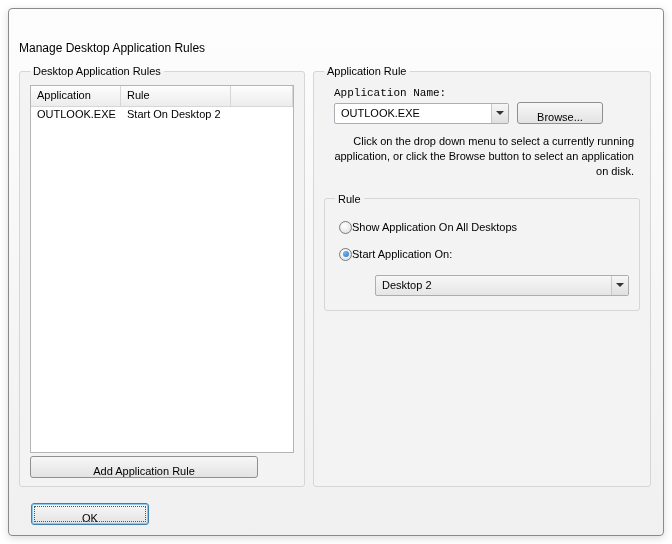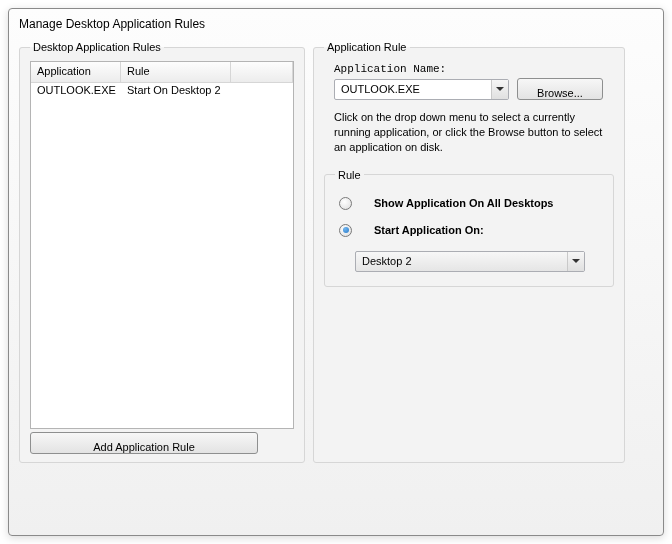--- a/index.html
+++ b/index.html
@@ -20,20 +20,21 @@
     border-radius: 4px;
     background: linear-gradient(#fdfdfd, #f0f0f0);
     box-shadow: 0 2px 8px rgba(0,0,0,0.15);
     position: relative;
     padding: 0;
   }
   .titlebar {
     padding: 8px 10px 4px 10px;
     font-size: 12px;
     color: #000;
+    margin-top: 24px;
   }
   .content {
     display: flex;
     padding: 6px 10px 0 10px;
     gap: 8px;
   }
   fieldset {
     border: 1px solid #d6d6d6;
     border-radius: 3px;
     margin: 0;
@@ -152,59 +153,59 @@
     border-top: 4px solid #333;
   }
   .browse-btn {
     width: 86px;
   }
   .hint {
     margin: 10px 6px 2px 10px;
     font-size: 11px;
     color: #000;
     line-height: 1.35;
+    text-align: right;
   }
   .rule-sub {
     border: 1px solid #d6d6d6;
     border-radius: 3px;
     margin-top: 14px;
     padding: 10px 10px 14px 10px;
     background: #f3f3f3;
   }
   .rule-sub legend {
     padding: 0 3px;
   }
   .radio-row {
     display: flex;
     align-items: flex-start;
-    gap: 22px;
+    gap: 0;
     margin: 6px 0 14px 4px;
     font-size: 11px;
-    font-weight: bold;
   }
   .radio {
     width: 13px;
     height: 13px;
     border-radius: 50%;
     border: 1px solid #7a7a7a;
     background: radial-gradient(circle at 40% 35%, #fff, #dcdcdc);
     display: inline-flex;
     align-items: center;
     justify-content: center;
   }
   .radio .dot {
     width: 6px;
     height: 6px;
     border-radius: 50%;
     background: radial-gradient(circle at 35% 30%, #6fb5f0, #2a7ac7);
   }
   .desktop-combo {
-    width: 230px;
+    width: 254px;
     height: 21px;
-    margin-left: 20px;
+    margin-left: 40px;
     background: linear-gradient(#f7f7f7,#e5e5e5);
     border: 1px solid #abadb3;
     border-radius: 2px;
     display: flex;
     align-items: center;
     position: relative;
   }
   .bottom-buttons {
     position: absolute;
     left: 0; right: 0;
@@ -288,14 +289,15 @@
             <div class="arrow-down"></div>
           </div>
         </div>
       </fieldset>
 
     </fieldset>
 
   </div>
 
   <div class="bottom-buttons">
+    <button class="btn ok-btn">OK</button>
   </div>
 </div>
 
 </body></html>

